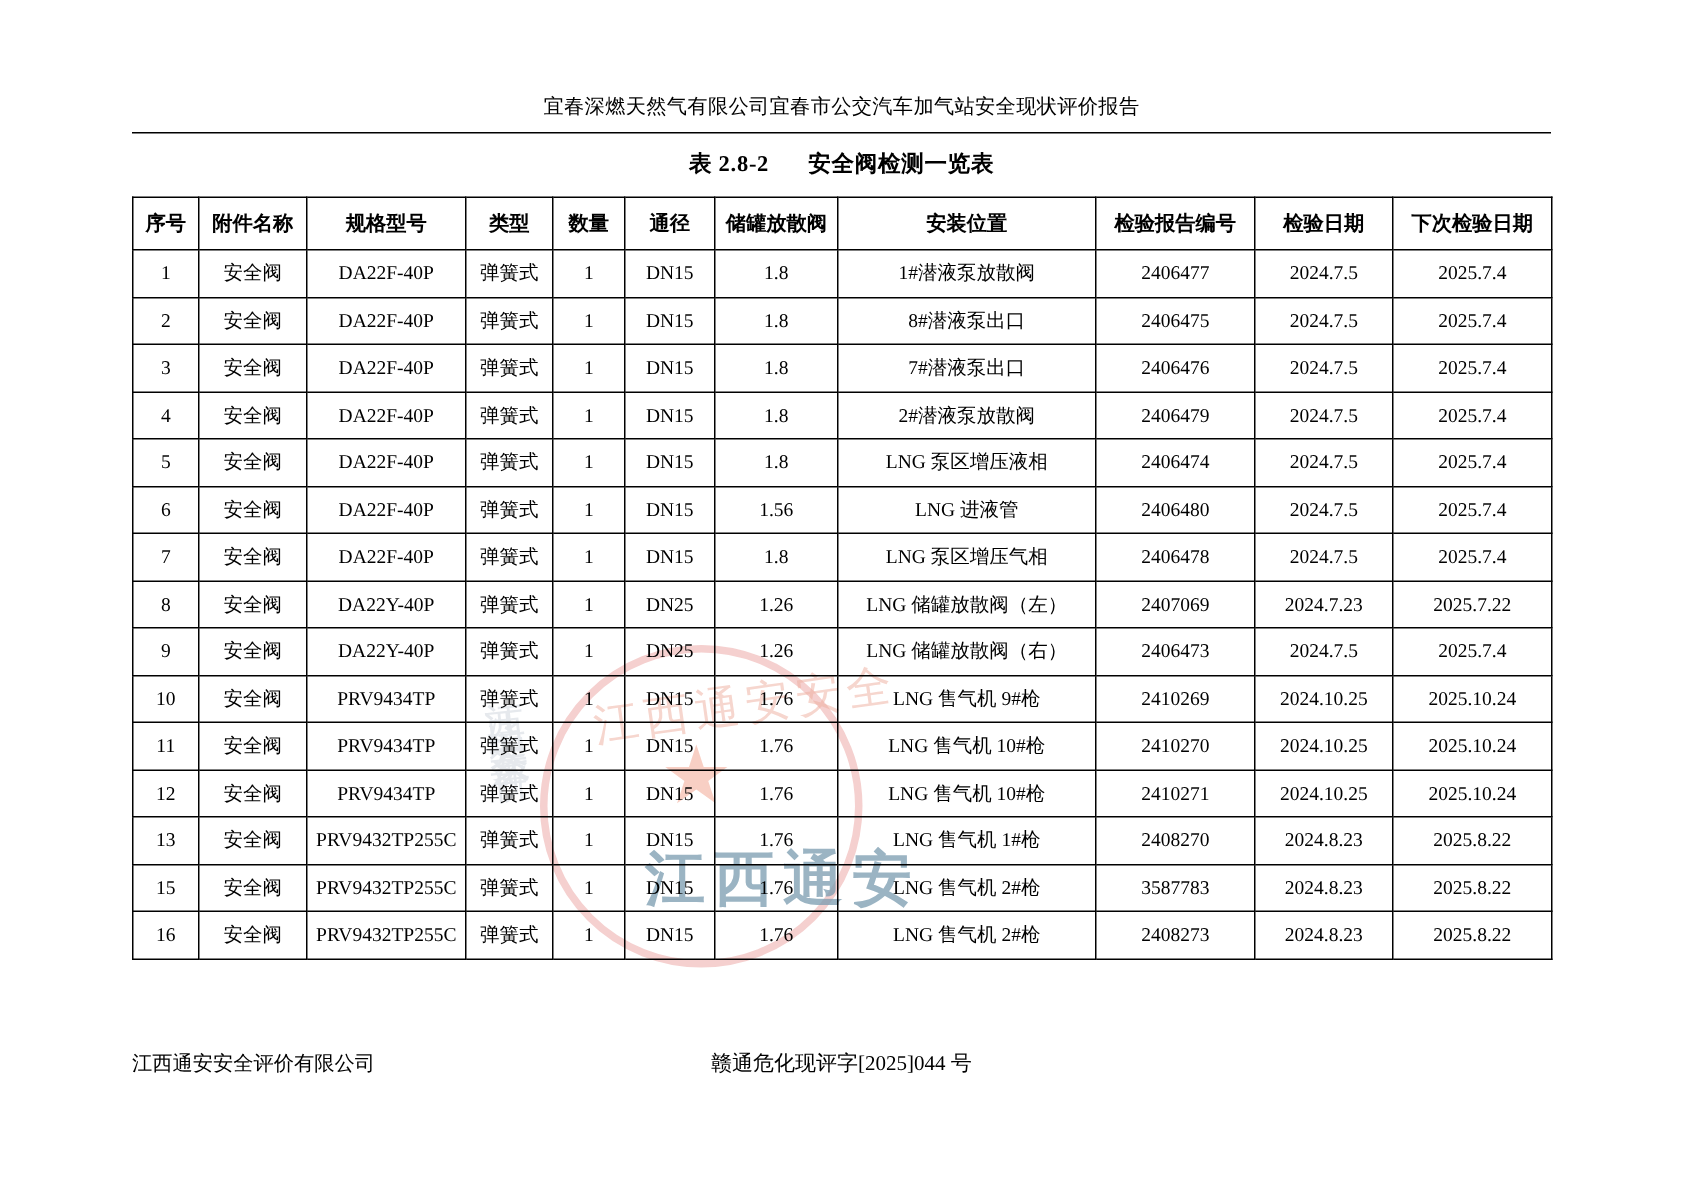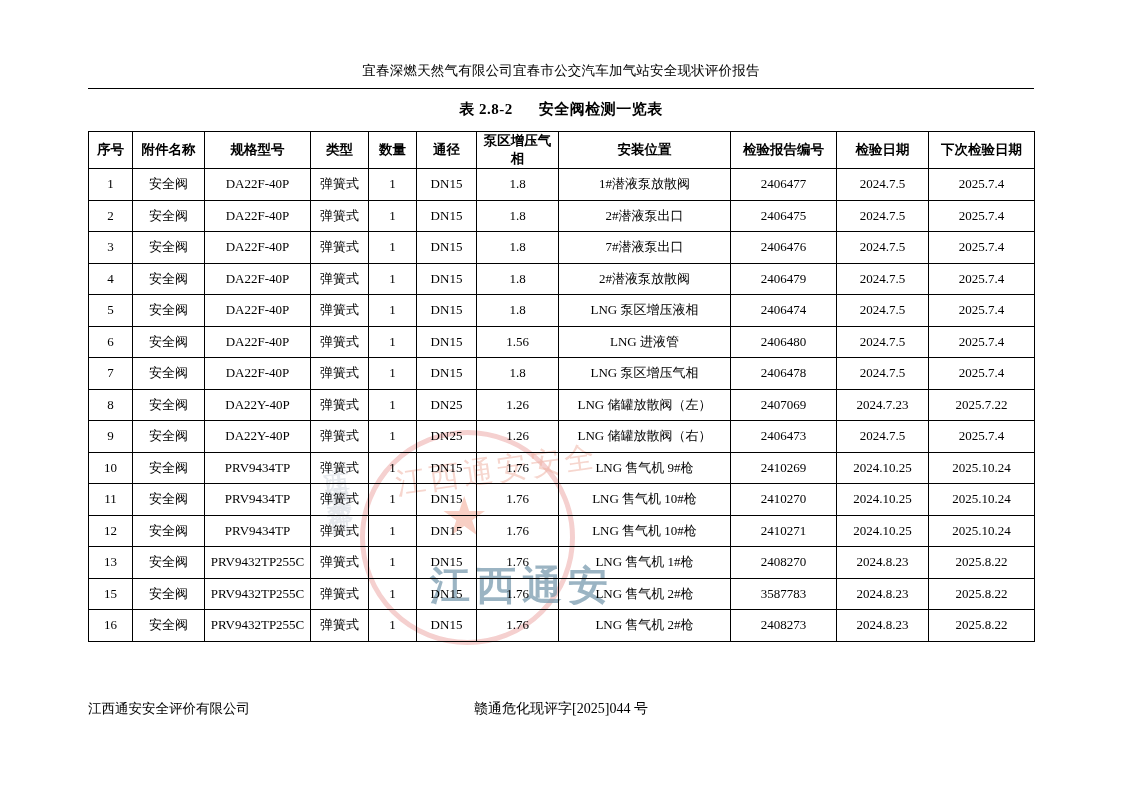--- a/index.html
+++ b/index.html
@@ -222,21 +222,21 @@
         <col class="col-next">
     </colgroup>
     <thead>
       <tr>
         <th>序号</th>
         <th>附件名称</th>
         <th>规格型号</th>
         <th>类型</th>
         <th>数量</th>
         <th>通径</th>
-        <th>泵区增压气相</th>
+        <th>储罐放散阀</th>
         <th>安装位置</th>
         <th>检验报告编号</th>
         <th>检验日期</th>
         <th>下次检验日期</th>
       </tr>
     </thead>
     <tbody>
         <tr>
           <td class="num">1</td>
           <td class="txt">安全阀</td>
@@ -251,21 +251,21 @@
           <td class="date">2025.7.4</td>
         </tr>
         <tr>
           <td class="num">2</td>
           <td class="txt">安全阀</td>
           <td class="spec">DA22F-40P</td>
           <td class="txt">弹簧式</td>
           <td class="qty">1</td>
           <td class="dn">DN15</td>
           <td class="val">1.8</td>
-          <td class="txt">2#潜液泵出口</td>
+          <td class="txt">8#潜液泵出口</td>
           <td class="code">2406475</td>
           <td class="date">2024.7.5</td>
           <td class="date">2025.7.4</td>
         </tr>
         <tr>
           <td class="num">3</td>
           <td class="txt">安全阀</td>
           <td class="spec">DA22F-40P</td>
           <td class="txt">弹簧式</td>
           <td class="qty">1</td>

